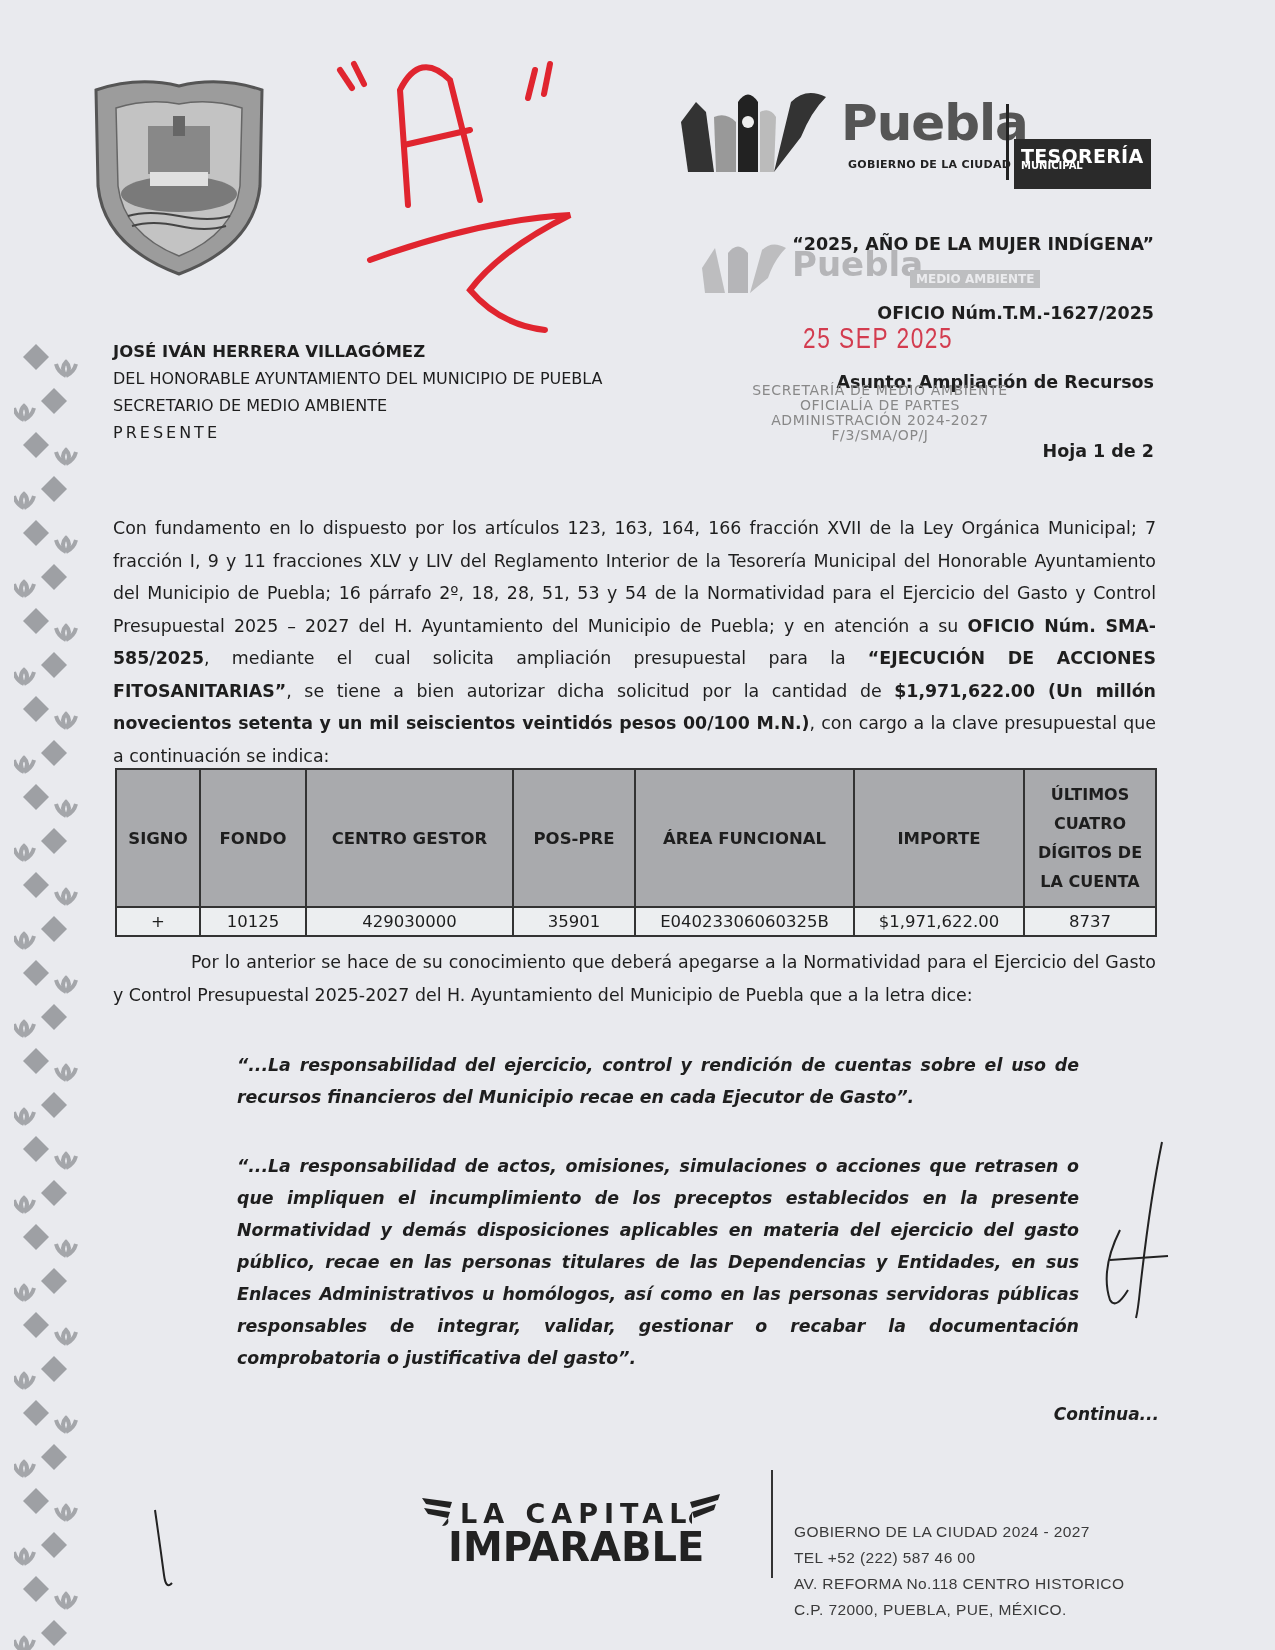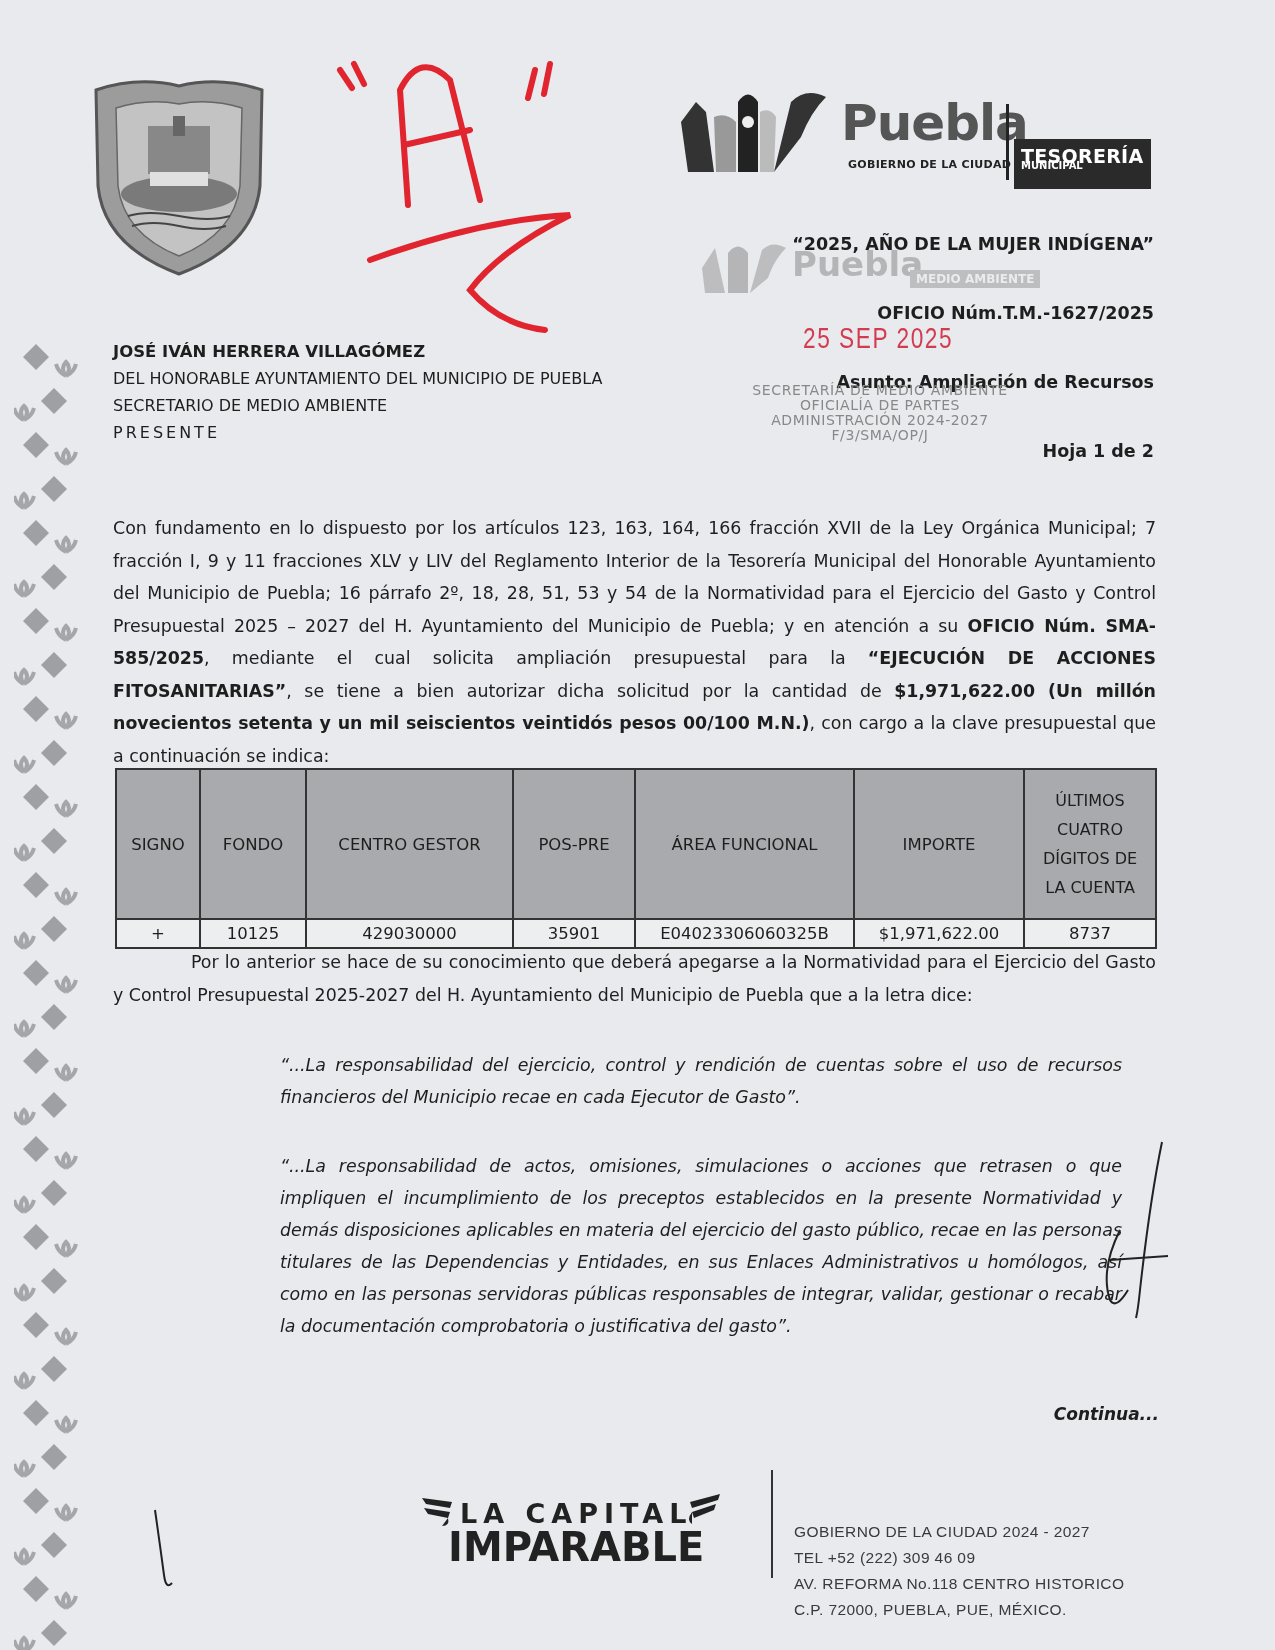--- a/index.html
+++ b/index.html
@@ -48,29 +48,29 @@
   .addressee { left: 113px; top: 338px; font-size: 16px; line-height: 27px; }
   .addressee .name { font-weight: bold; font-size: 16.5px; }
   .addressee .presente { letter-spacing: 3px; }
 
   
   .body-para { left: 113px; top: 512px; width: 1043px; font-size: 17.4px; line-height: 32.5px; text-align: justify; }
   .body-para b { font-weight: bold; }
 
   
   .budget-table { left: 115px; top: 768px; width: 1042px; border-collapse: collapse; font-size: 16.5px; }
-  .budget-table th { background: #a9aaad; font-weight: normal; border: 2px solid #333; padding: 16px 6px; height: 116px; text-align: center; }
+  .budget-table th { background: #a9aaad; font-weight: bold; border: 2px solid #333; padding: 10px 6px; height: 116px; text-align: center; }
   .budget-table th.last { line-height: 29px; font-size: 16px; }
   .budget-table td { border: 2px solid #333; text-align: center; height: 27px; background: #eceef0; padding: 0 4px; }
 
   
   .para2 { left: 113px; top: 946px; width: 1043px; font-size: 17.4px; line-height: 32.5px; text-align: justify; }
   .para2 .indent { display: inline-block; width: 78px; }
 
-  .quote { left: 237px; width: 842px; font-size: 17.4px; line-height: 32px; font-style: italic; font-weight: normal; text-align: justify; margin-left: 43px; }
+  .quote { left: 237px; width: 842px; font-size: 17.4px; line-height: 32px; font-style: italic; font-weight: bold; text-align: justify; }
   .quote1 { top: 1049px; }
   .quote2 { top: 1150px; }
 
   .continua { right: 116px; top: 1404px; font-style: italic; font-weight: bold; font-size: 17px; }
 
   
   .sig-right { left: 1090px; top: 1140px; width: 80px; height: 180px; }
   .sig-left { left: 150px; top: 1505px; width: 40px; height: 90px; }
 
   
@@ -278,16 +278,16 @@
   </svg>
   <span class="line1">LA CAPITAL</span>
   <svg style="position:absolute;left:262px;top:0" width="40" height="36" viewBox="0 0 40 36">
     <path d="M38 4 L8 12 L10 18 L36 10 Z M34 14 L10 22 L12 28 L32 20 Z M10 22 Q4 30 10 34" fill="#222"></path>
   </svg>
   <span class="line2">IMPARABLE</span>
 </div>
 <div class="abs footer-divider"></div>
 <div class="abs footer-info">
   <div>GOBIERNO DE LA CIUDAD 2024 - 2027</div>
-  <div>TEL +52 (222) 309 46 09</div>
+  <div>TEL +52 (222) 587 46 00</div>
   <div>AV. REFORMA No.118 CENTRO HISTORICO</div>
   <div>C.P. 72000, PUEBLA, PUE, MÉXICO.</div>
 </div>
 
 </body></html>

